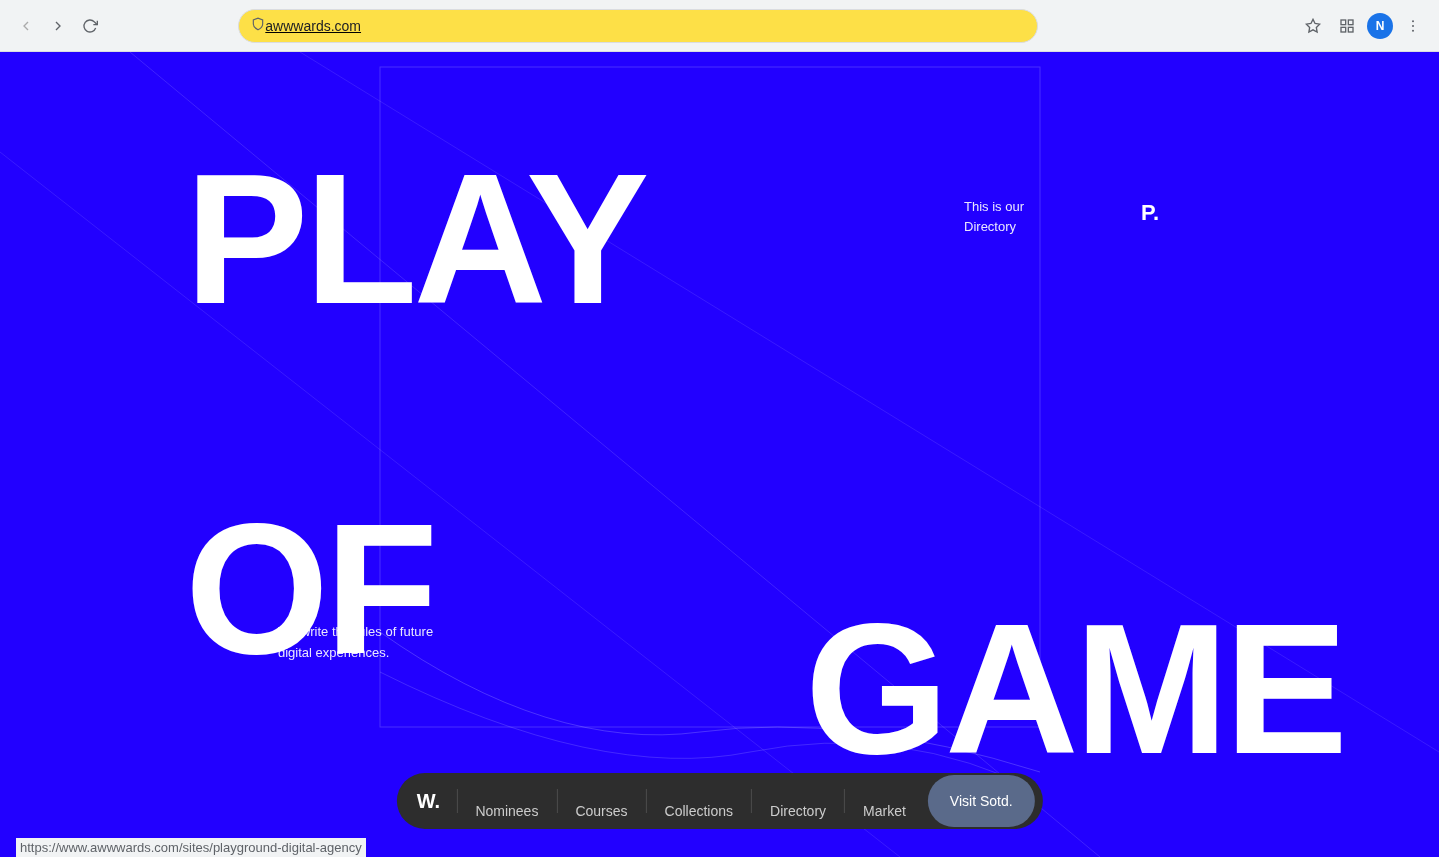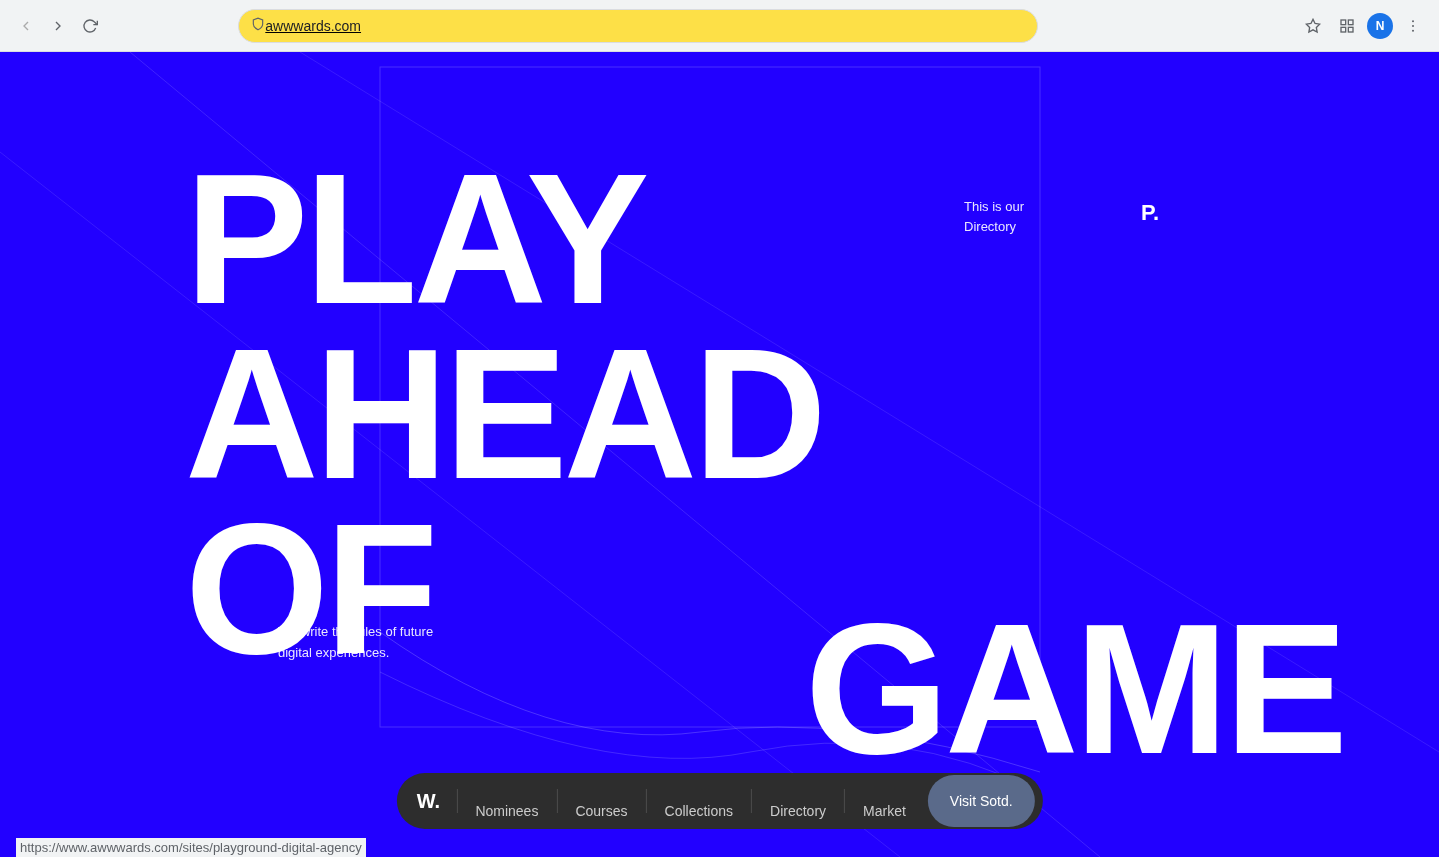--- a/index.html
+++ b/index.html
@@ -362,21 +362,20 @@
 
     <rect x="380" y="15" width="660" height="660" fill="none" stroke="rgba(255,255,255,0.18)" stroke-width="1"></rect>
 
     <path d="M380 580 Q550 700 700 680 Q850 660 1040 720" fill="none" stroke="rgba(200,200,255,0.25)" stroke-width="1"></path>
     <path d="M380 620 Q600 730 750 700 Q900 670 1040 740" fill="none" stroke="rgba(200,200,255,0.2)" stroke-width="1"></path>
   </svg>
 
   <div class="headline-area">
 
     <div class="headline-play">PLAY</div>
-    <div class="headline-ahead">AHEAD</div>
     <div class="headline-of">OF</div>
     <div class="headline-game">GAME</div>
 
     <div class="tagline-top">
       <div>This is our</div>
       <div>Directory</div>
     </div>
 
     <div class="p-logo">P.</div>
 

